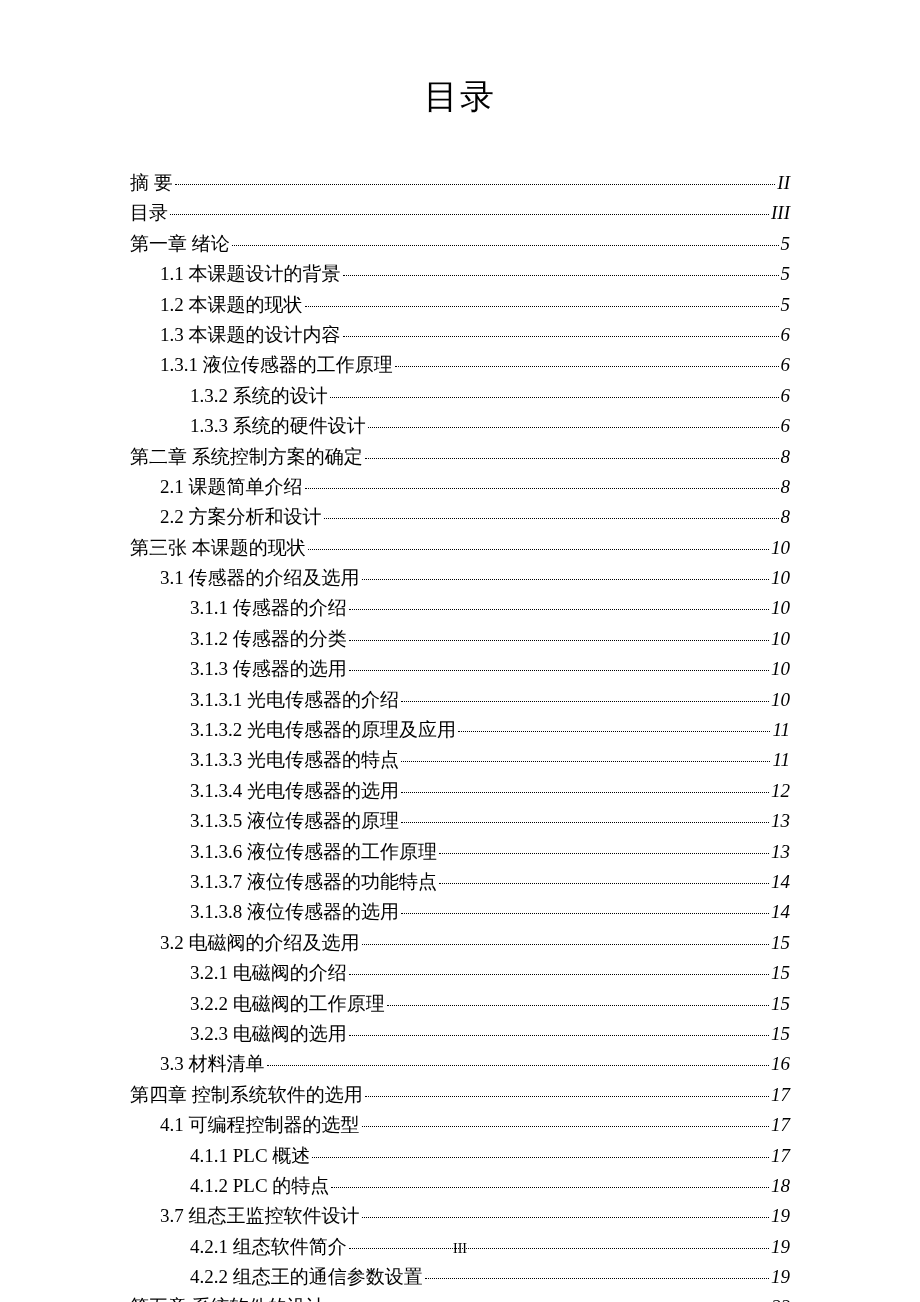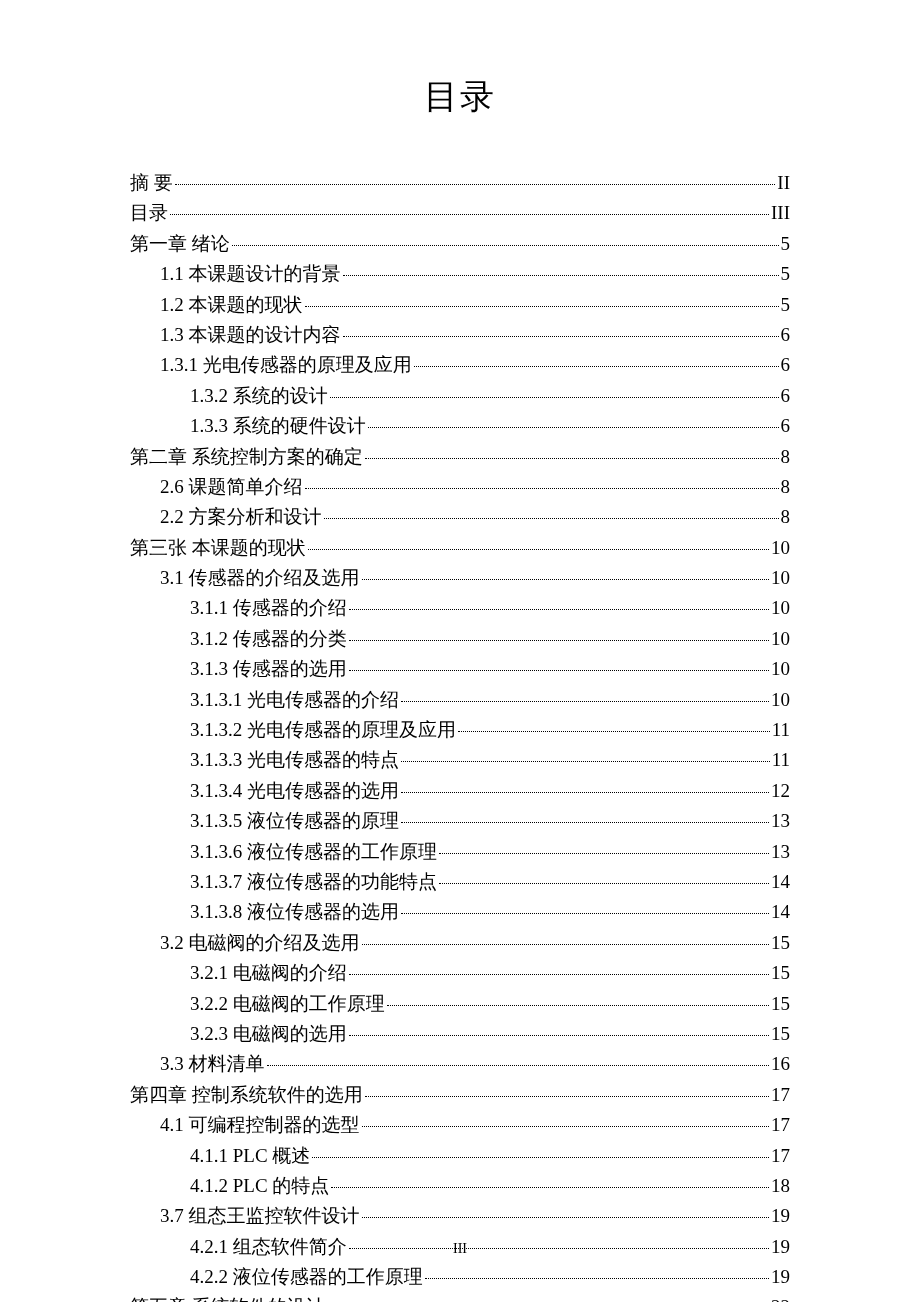--- a/index.html
+++ b/index.html
@@ -40,20 +40,21 @@
     .toc-dots {
       flex: 1;
       border-bottom: 1.5px dotted #000;
       margin: 0 2px;
       position: relative;
       top: -4px;
       min-width: 8px;
     }
     .toc-page {
       flex-shrink: 0;
+      font-style: italic;
     }
     .indent-0 { padding-left: 0px; }
     .indent-1 { padding-left: 30px; justify-content: center; }
     .indent-2 { padding-left: 60px; justify-content: space-between; }
     .footer {
       position: absolute;
       bottom: 45px;
       width: 100%;
       text-align: center;
       font-size: 14px;
@@ -90,41 +91,41 @@
         <span class="toc-label">1.2 本课题的现状</span>
         <span class="toc-dots"></span>
         <span class="toc-page">5</span>
       </div>
       <div class="toc-row indent-1">
         <span class="toc-label">1.3 本课题的设计内容</span>
         <span class="toc-dots"></span>
         <span class="toc-page">6</span>
       </div>
       <div class="toc-row indent-1">
-        <span class="toc-label">1.3.1 光电传感器的原理及应用</span>
+        <span class="toc-label">1.3.1 液位传感器的工作原理</span>
         <span class="toc-dots"></span>
         <span class="toc-page">6</span>
       </div>
       <div class="toc-row indent-2">
         <span class="toc-label">1.3.2 系统的设计</span>
         <span class="toc-dots"></span>
         <span class="toc-page">6</span>
       </div>
       <div class="toc-row indent-2">
         <span class="toc-label">1.3.3 系统的硬件设计</span>
         <span class="toc-dots"></span>
         <span class="toc-page">6</span>
       </div>
       <div class="toc-row indent-0">
         <span class="toc-label">第二章 系统控制方案的确定</span>
         <span class="toc-dots"></span>
         <span class="toc-page">8</span>
       </div>
       <div class="toc-row indent-1">
-        <span class="toc-label">2.6  课题简单介绍</span>
+        <span class="toc-label">2.1  课题简单介绍</span>
         <span class="toc-dots"></span>
         <span class="toc-page">8</span>
       </div>
       <div class="toc-row indent-1">
         <span class="toc-label">2.2  方案分析和设计</span>
         <span class="toc-dots"></span>
         <span class="toc-page">8</span>
       </div>
       <div class="toc-row indent-0">
         <span class="toc-label">第三张 本课题的现状</span>
@@ -240,21 +241,21 @@
         <span class="toc-label">3.7 组态王监控软件设计</span>
         <span class="toc-dots"></span>
         <span class="toc-page">19</span>
       </div>
       <div class="toc-row indent-2">
         <span class="toc-label">4.2.1 组态软件简介</span>
         <span class="toc-dots"></span>
         <span class="toc-page">19</span>
       </div>
       <div class="toc-row indent-2">
-        <span class="toc-label">4.2.2 液位传感器的工作原理</span>
+        <span class="toc-label">4.2.2 组态王的通信参数设置</span>
         <span class="toc-dots"></span>
         <span class="toc-page">19</span>
       </div>
       <div class="toc-row indent-0">
         <span class="toc-label">第五章 系统软件的设计</span>
         <span class="toc-dots"></span>
         <span class="toc-page">22</span>
       </div>
     </div>
 </div>

